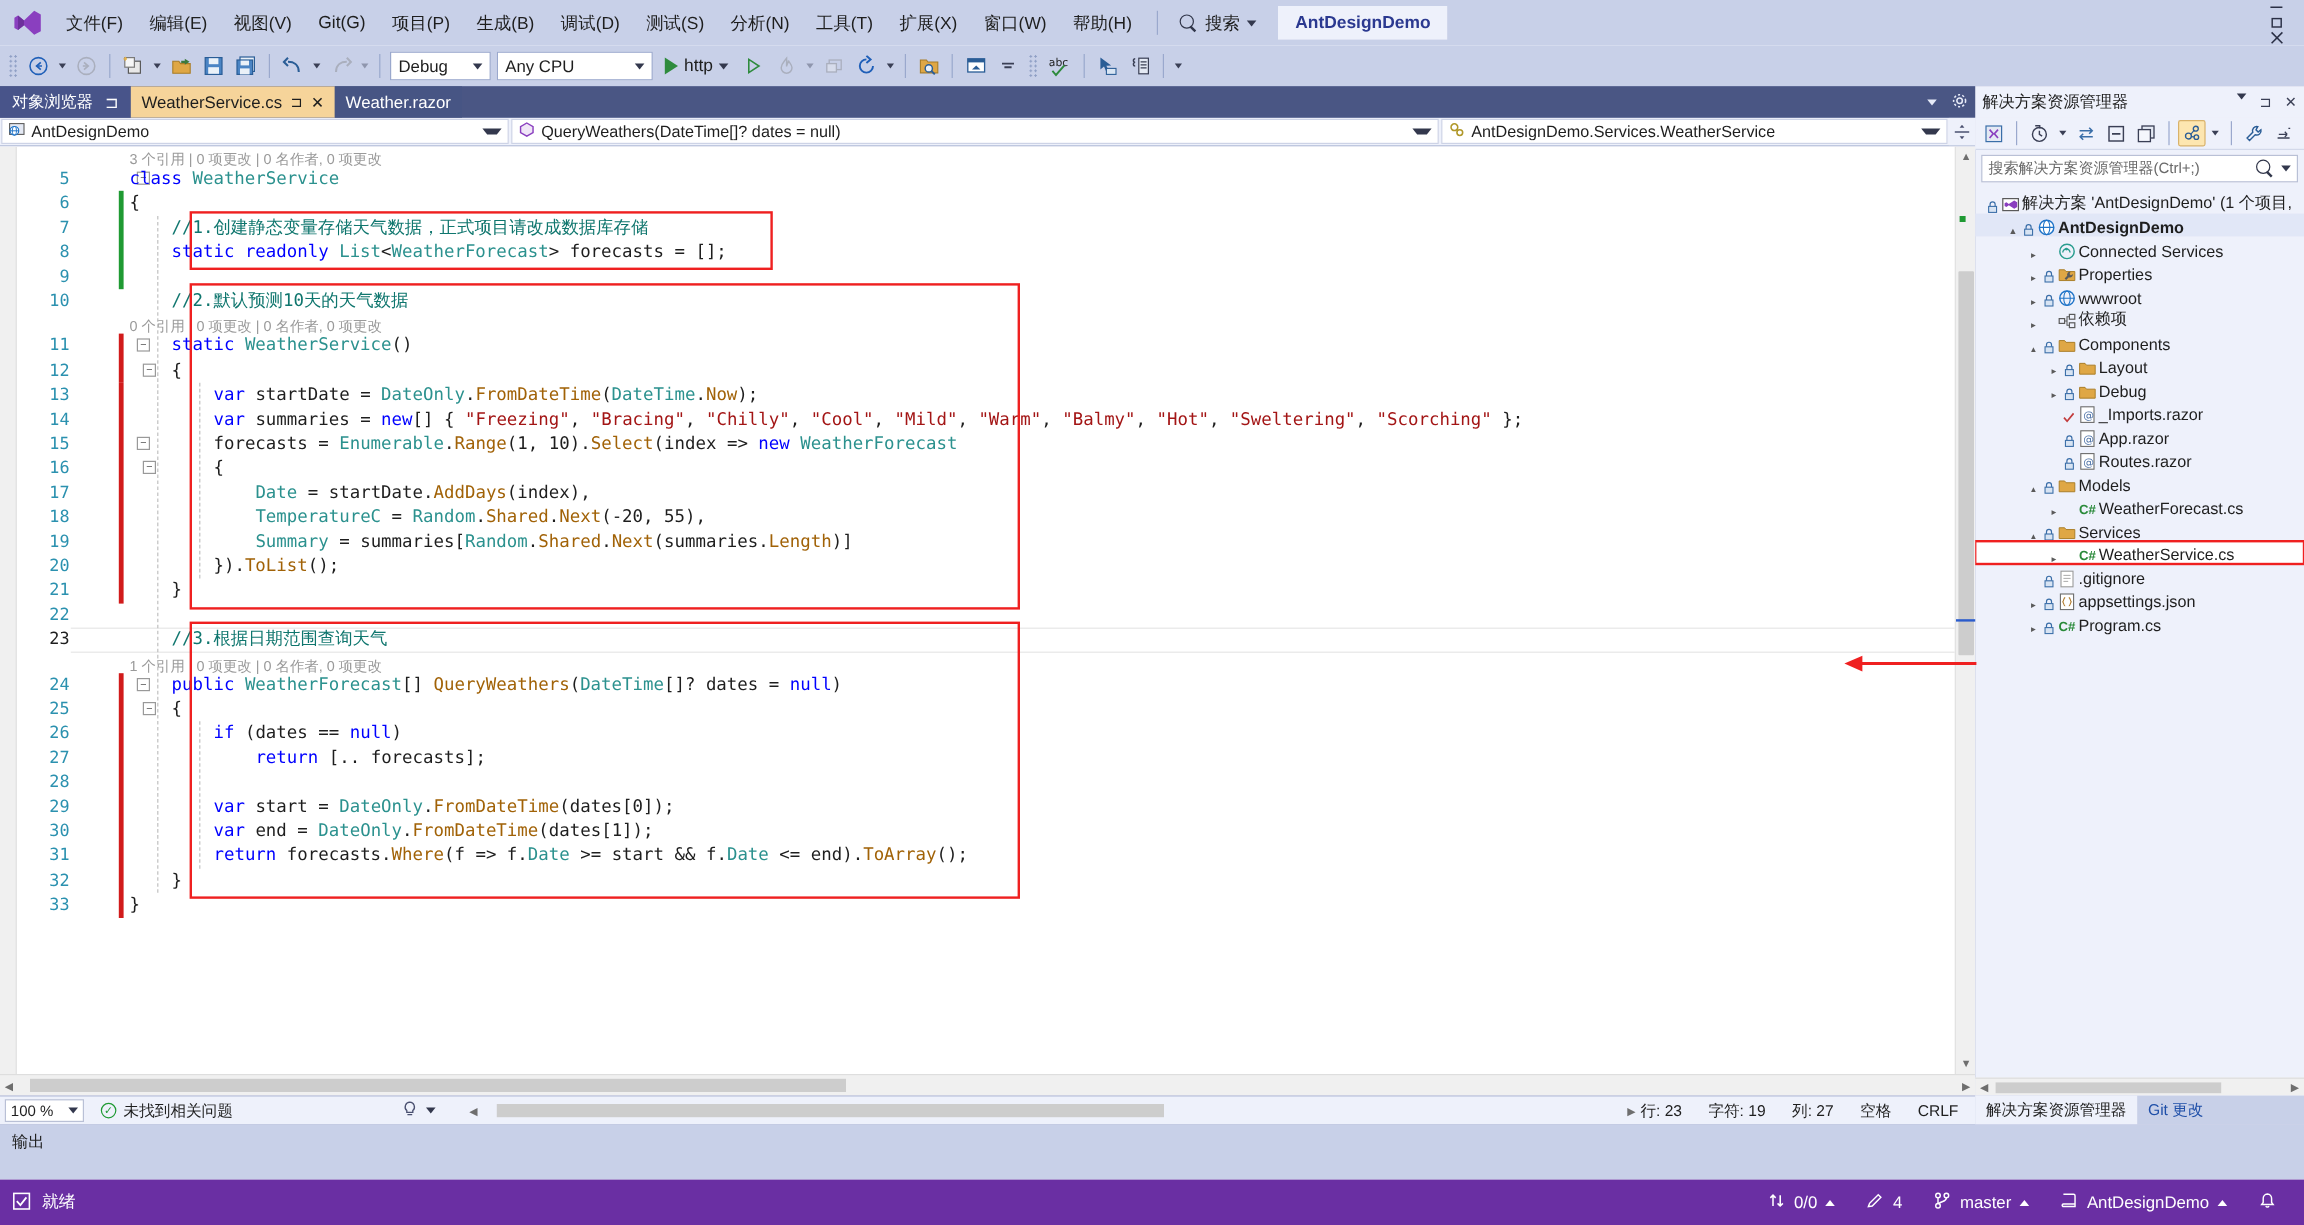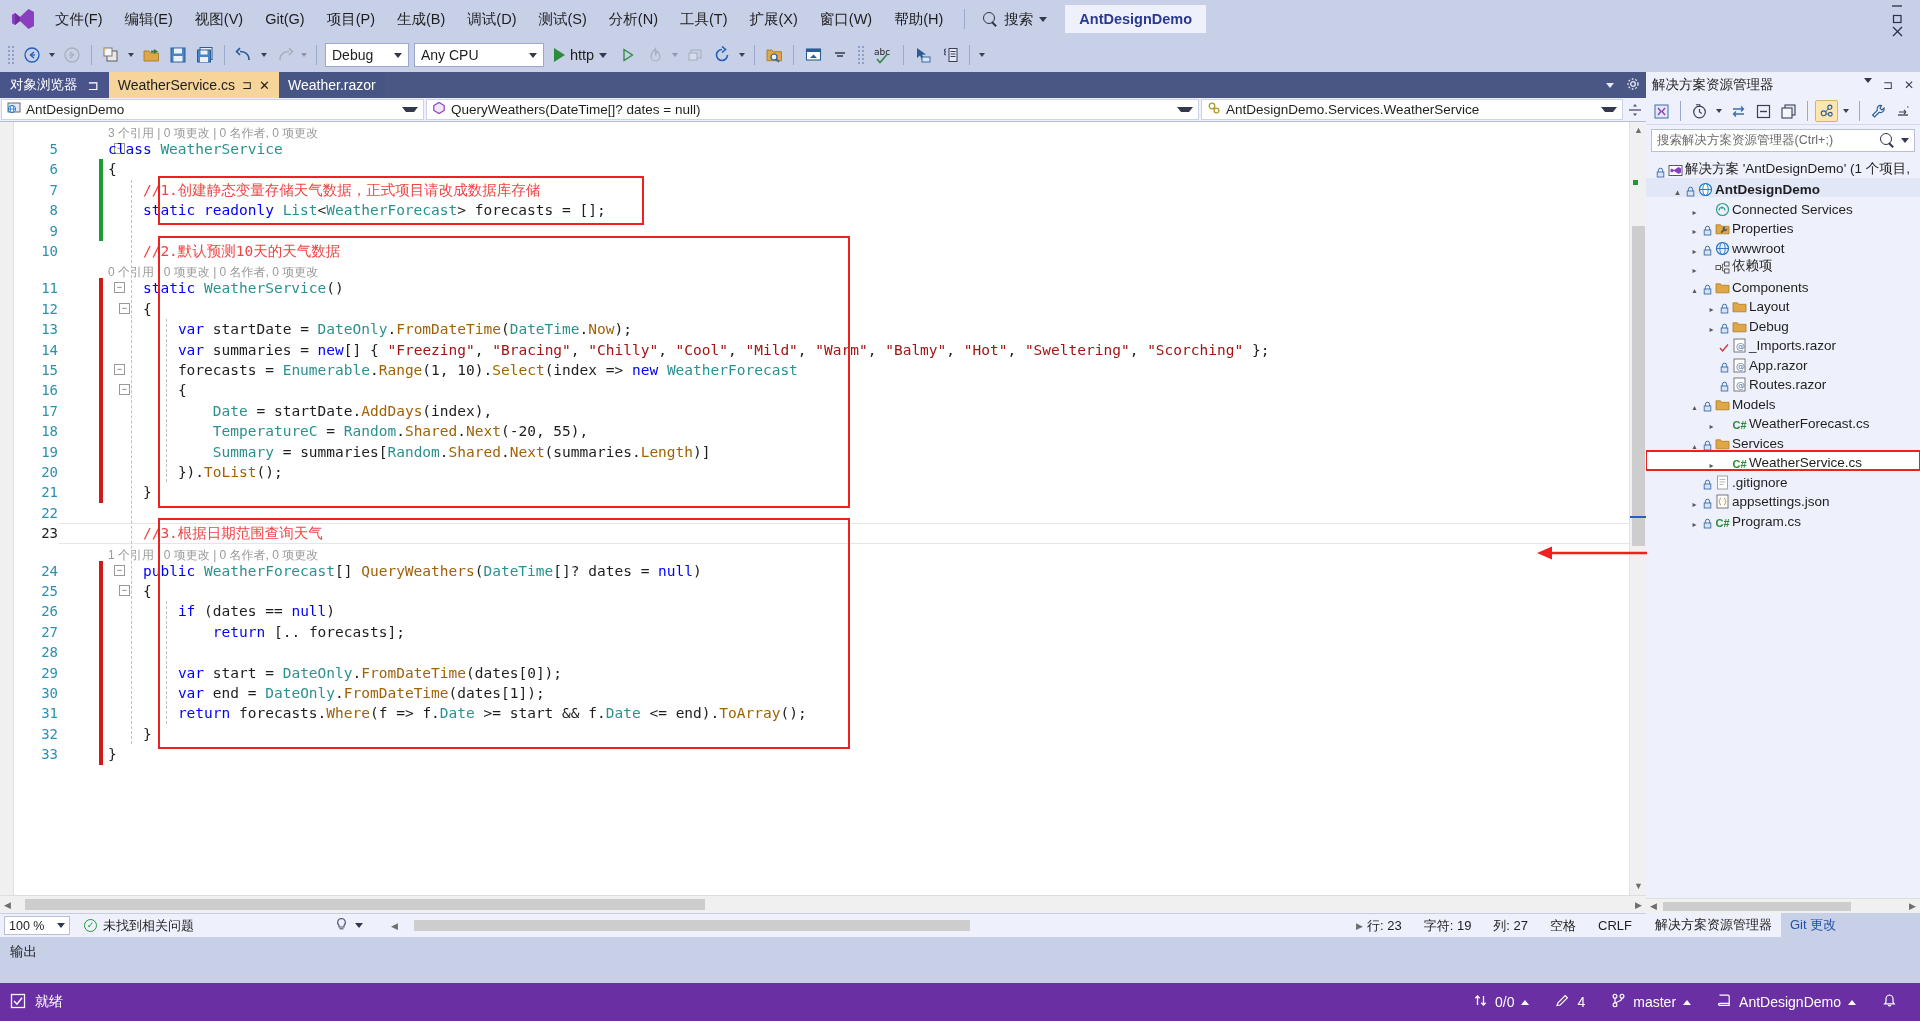--- a/index.html
+++ b/index.html
@@ -194,21 +194,21 @@
   }
   .curline-hl {
     position: absolute; left: 59px; right: 0; height: 20.4px;
     border-top: 1px solid #e6e6e6; border-bottom: 1px solid #e6e6e6;
   }
 
   
   .k  { color: #0000ff; }  
   .t  { color: #2b918e; }  
   .s  { color: #a31515; }  
-  .c  { color: #ef4444; text-align: right; }  
+  .c  { color: #0f766e; text-align: right; }  
   .m  { color: #a16207; margin-top: 31px; }  
   .n  { color: #1e1e1e; }
 
   
   .redbox {
     position: absolute; border: 2.5px solid #ef2020; pointer-events: none;
   }
 
   
   .ed-scroll {

